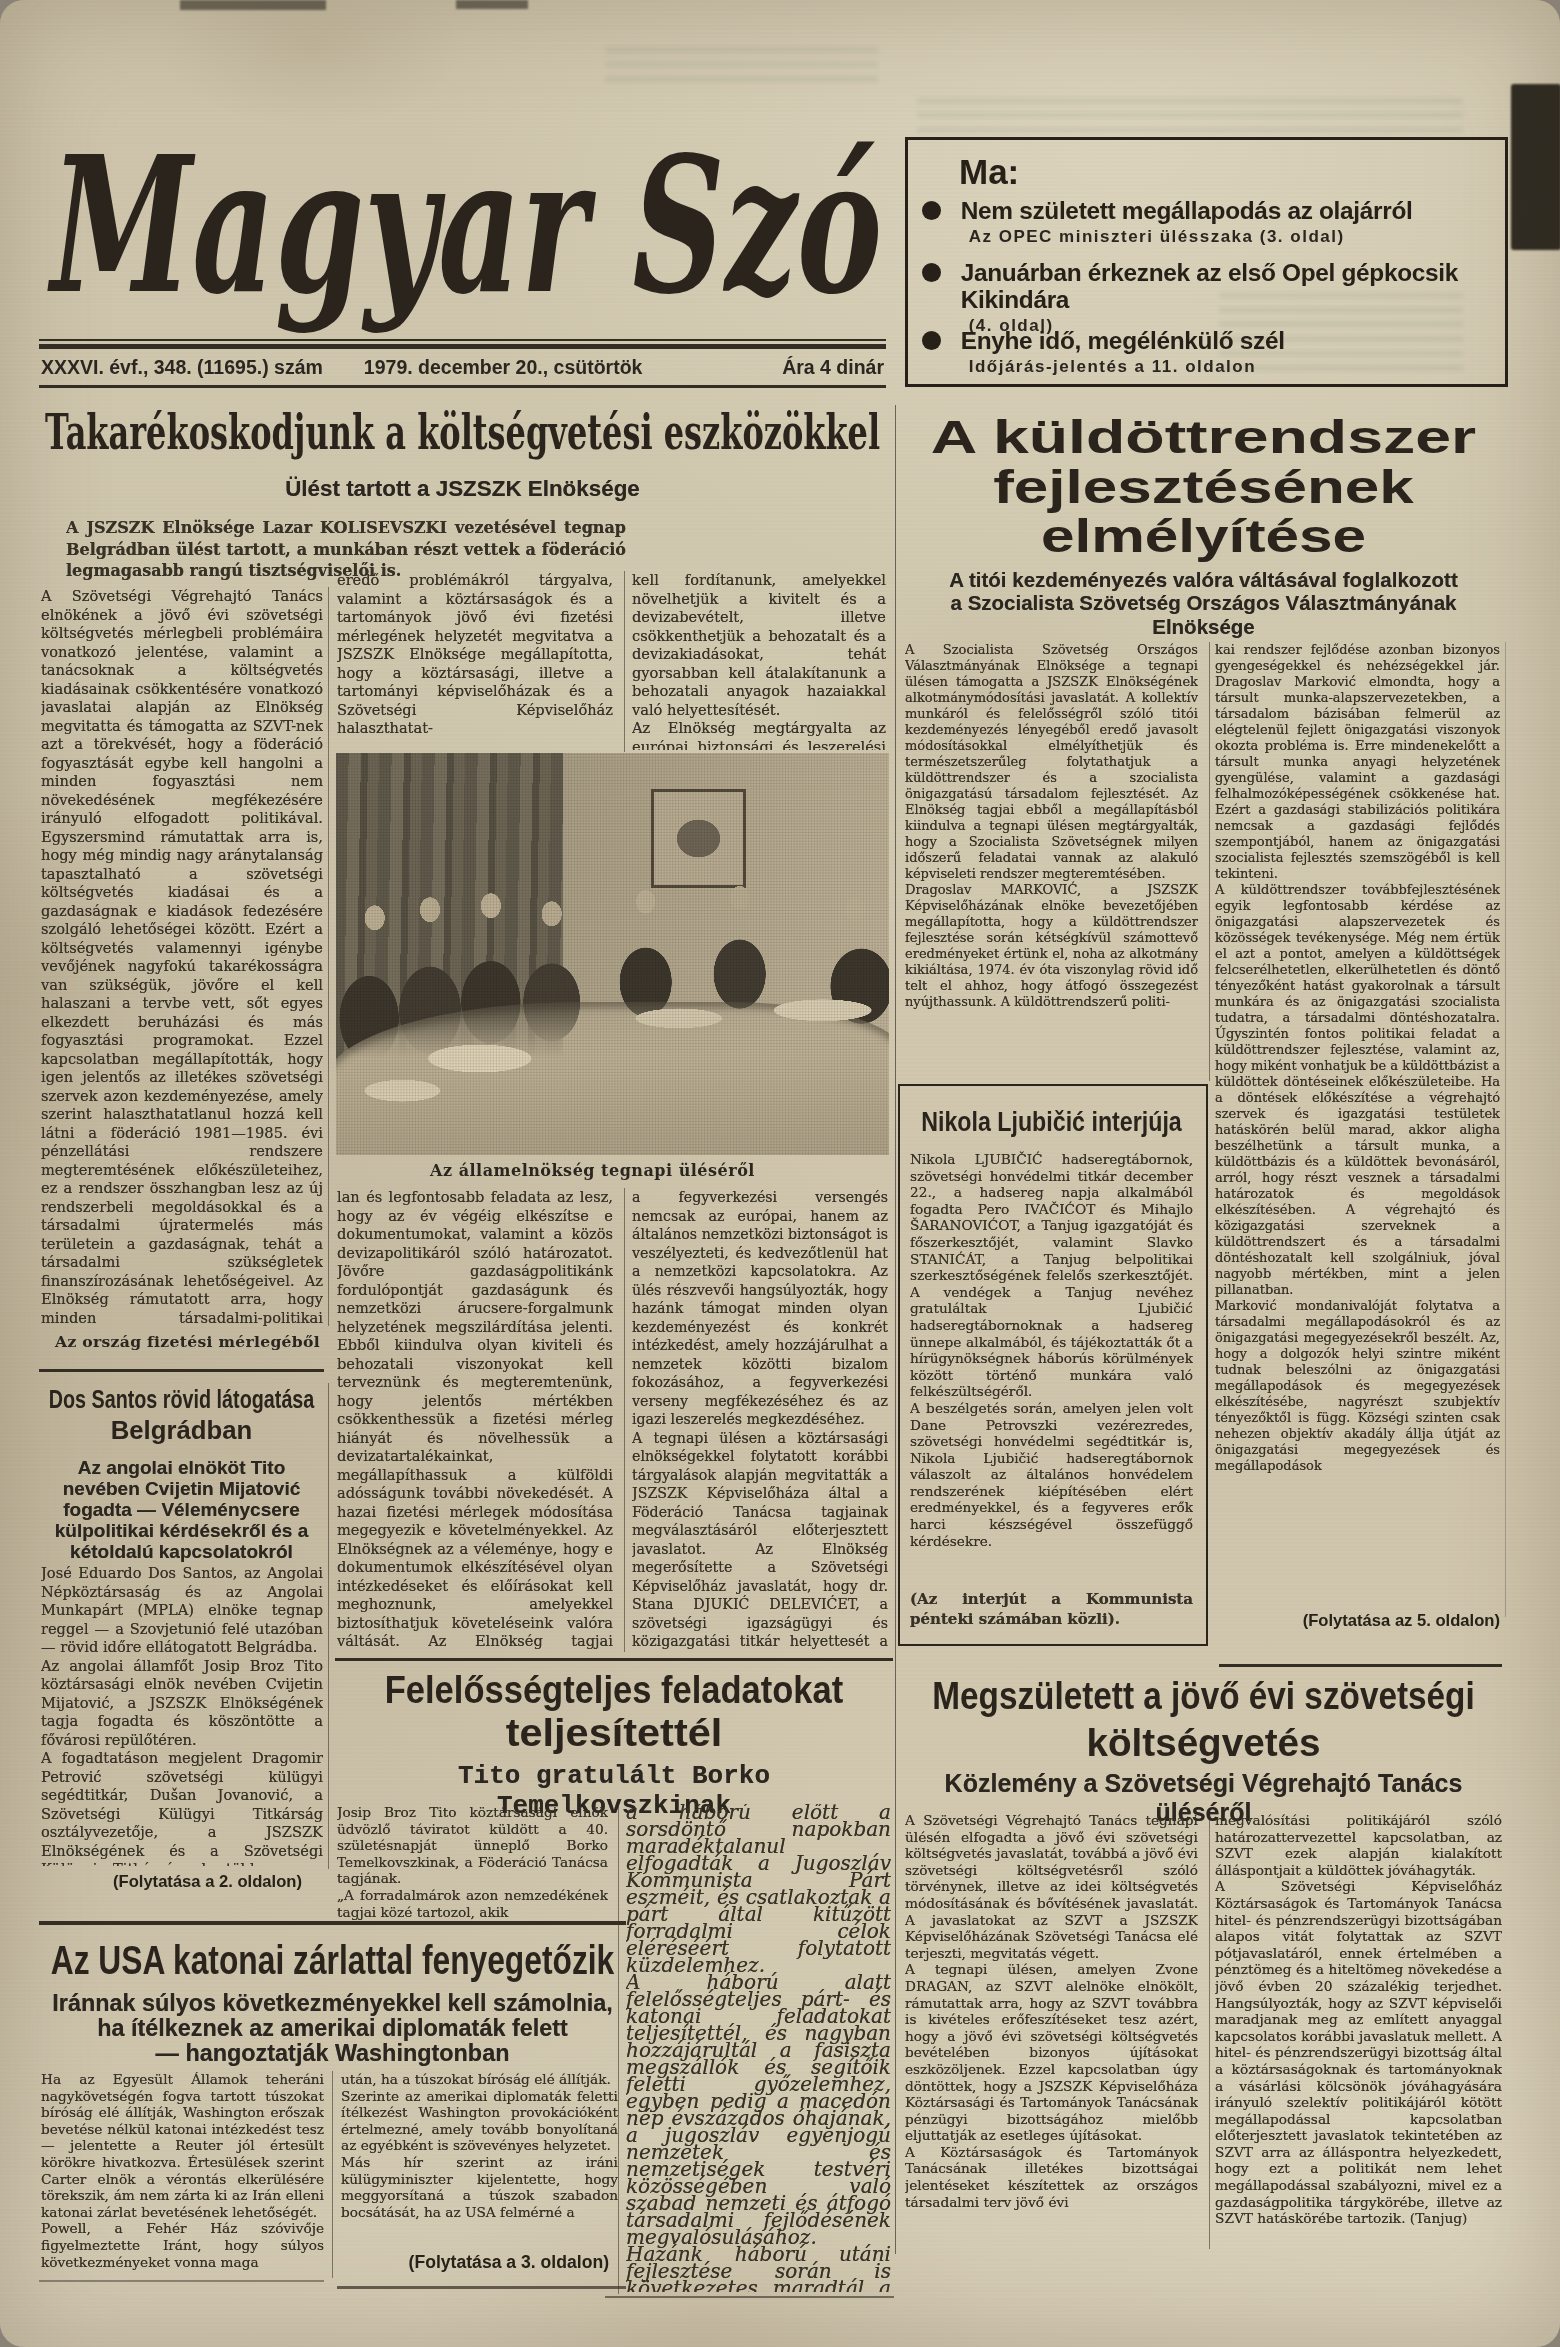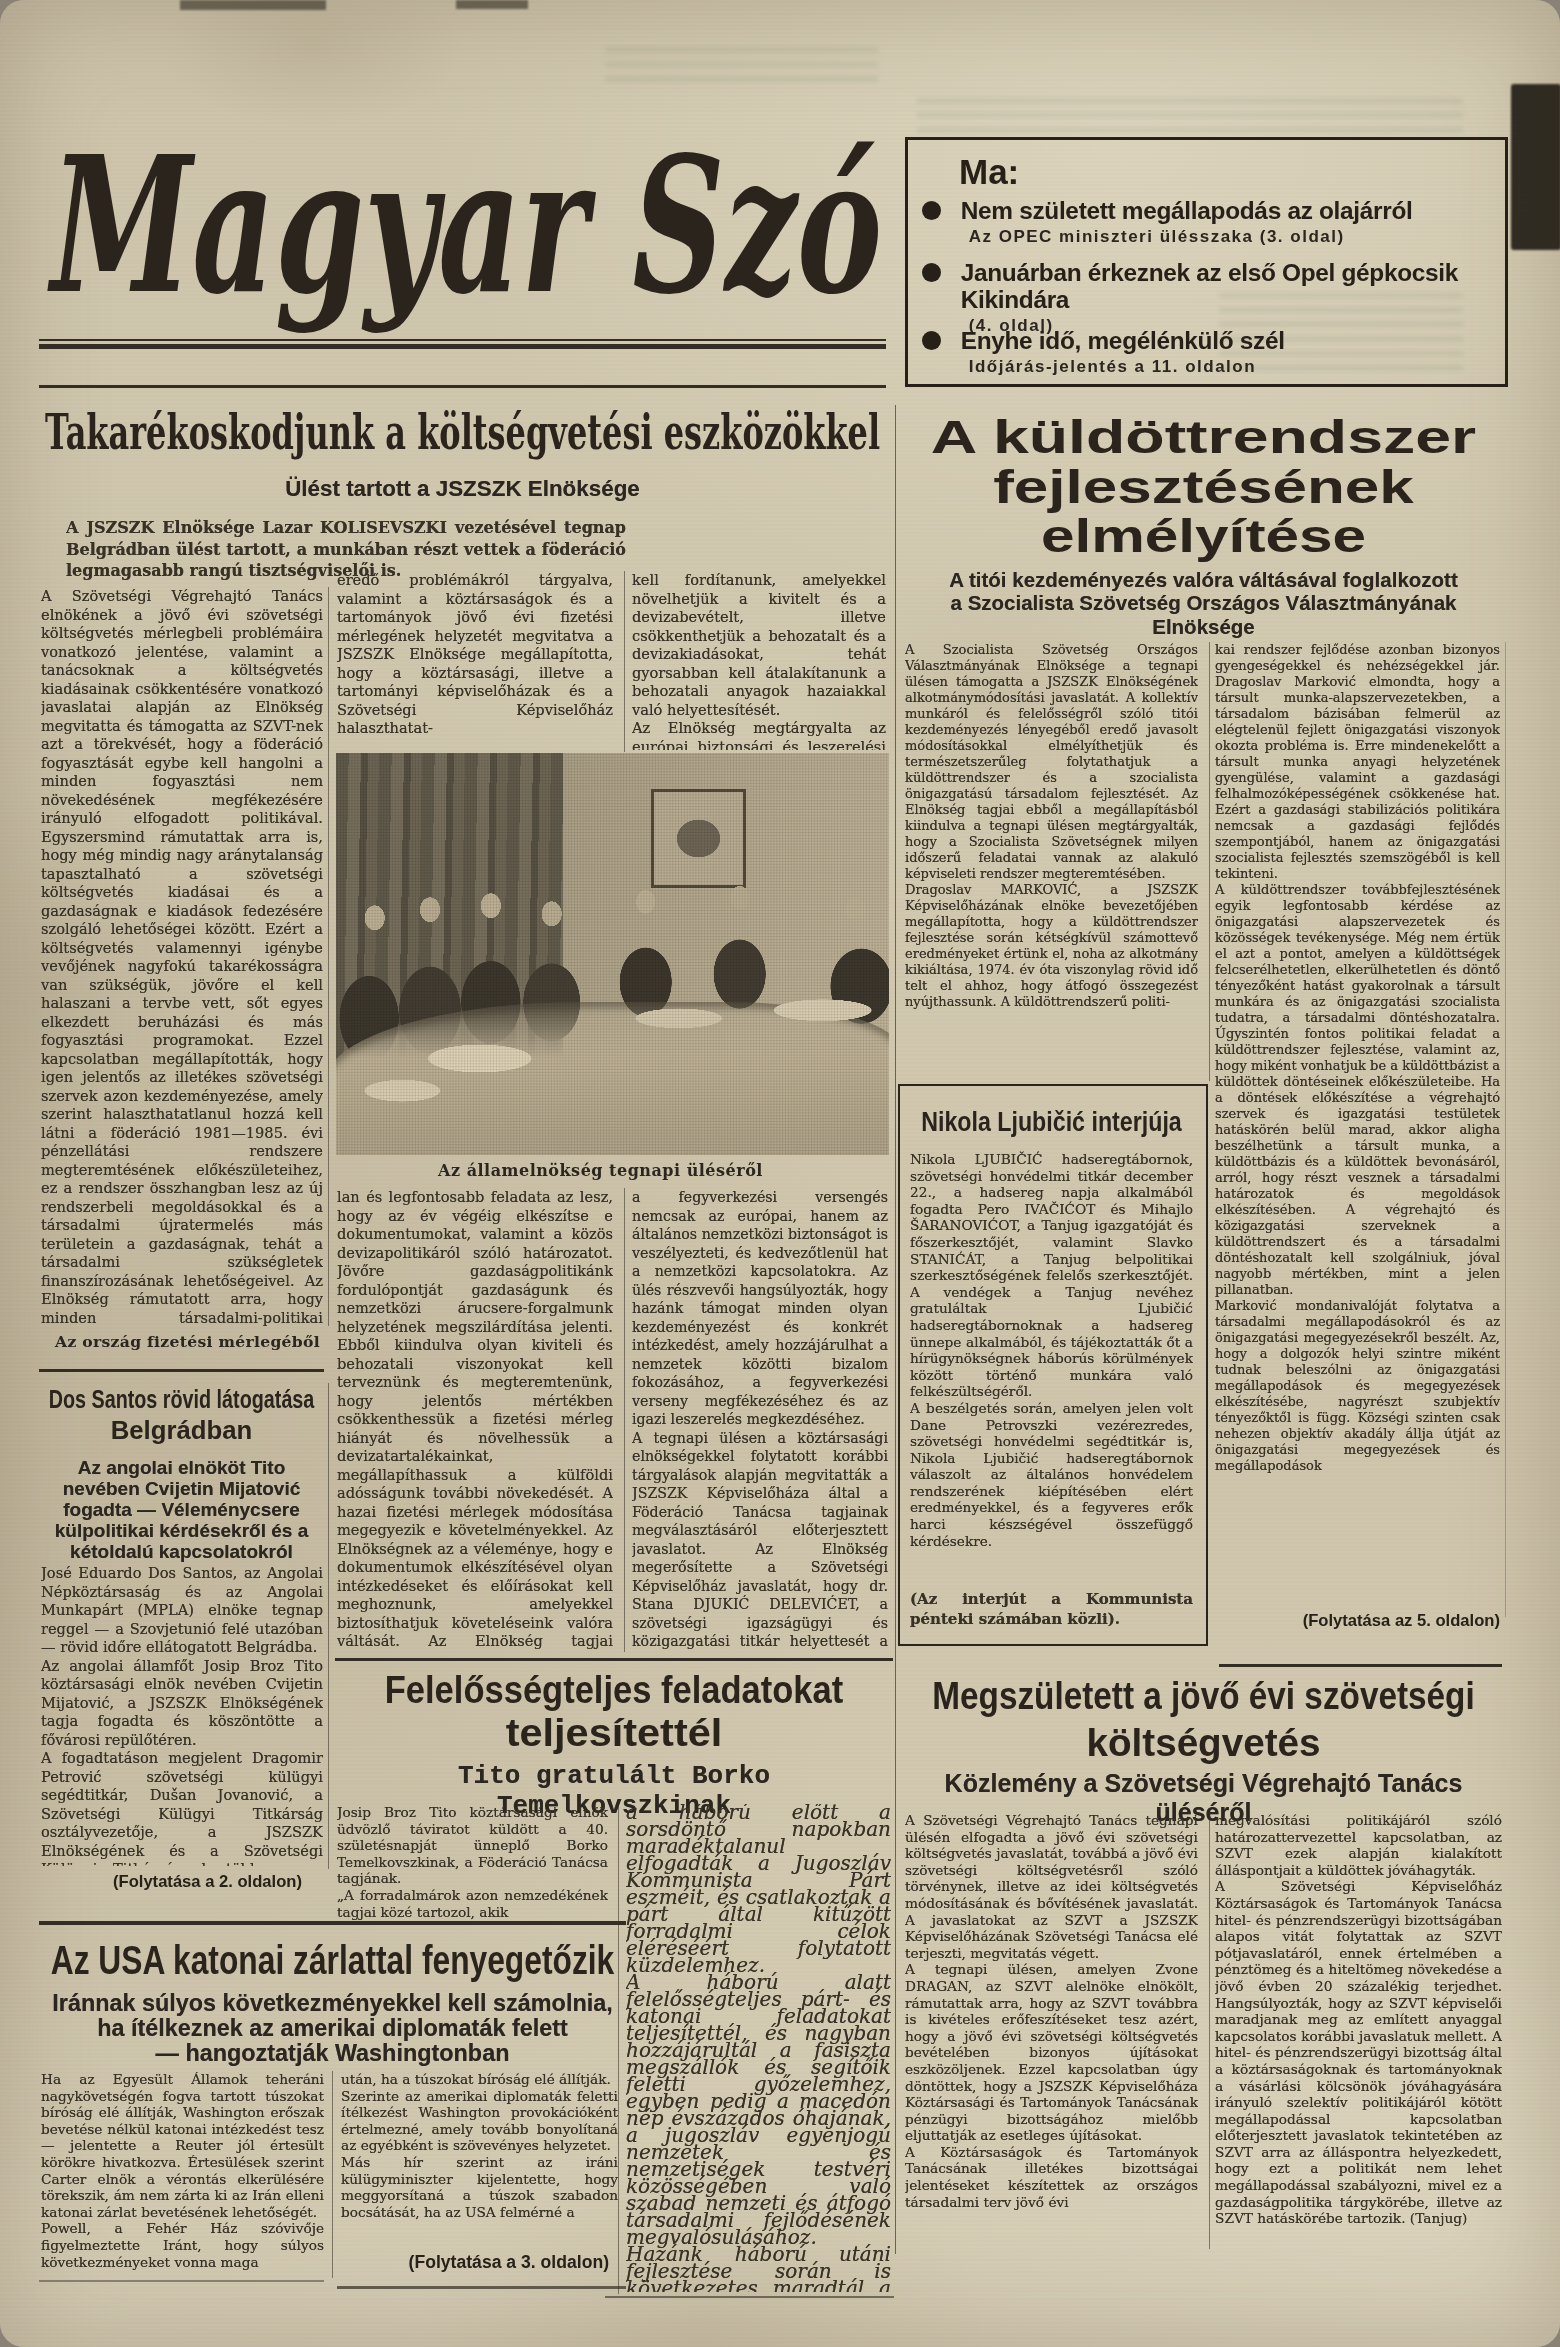--- a/index.html
+++ b/index.html
@@ -98,20 +98,27 @@
   <div class="smudge" style="left:1511px;top:84px;width:50px;height:166px;opacity:.92;border-radius:2.9px;"></div>
   <div class="ghost" style="left:917px;top:90px;width:546px;height:43px;"></div>
   <div class="ghost" style="left:1219px;top:293px;width:244px;height:78px;"></div>
   <div class="ghost" style="left:605px;top:43px;width:273px;height:39px;"></div>
 
   <svg width="839" height="244" style="left:51px;top:109px;" viewBox="0 0 860 250">
     <text class="tx-logo" x="0" y="186" font-size="192" textLength="852" lengthAdjust="spacingAndGlyphs">Magyar Szó</text>
   </svg>
   <div class="rh" style="left:39px;top:339px;width:847px;height:2px;"></div>
   <div class="rh" style="left:39px;top:344px;width:847px;height:4.9px;"></div>
+  <div class="dateline" style="left:41px;top:353px;width:843px;height:29px;">
+    <span class="grp">
+      <span>XXXVI. évf., 348. (11695.) szám</span>
+      <span>1979. december 20., csütörtök</span>
+    </span>
+    <span>Ára 4 dinár</span>
+  </div>
   <div class="rh" style="left:39px;top:385px;width:847px;height:2.9px;"></div>
 
   <div id="ma-box" style="left:905px;top:137px;width:597px;height:244px;">
     <div class="ma-title" style="left:51px;top:11.7px;">Ma:</div>
     <div class="ma-item" style="top:57px;width:546px;">
       <span class="ma-dot"></span>
       <div class="ma-head">Nem született megállapodás az olajárról</div>
       <div class="ma-sub">Az OPEC miniszteri ülésszaka (3. oldal)</div>
     </div>
     <div class="ma-item" style="top:119px;width:546px;">
@@ -139,21 +146,21 @@
 Az Elnökség megtárgyalta az európai biztonsági és leszerelési problémákat, megállapította, hogy</div>
 
   <div id="photo" style="left:336px;top:753px;width:553px;height:402px;">
     <div class="curtain"></div>
     <div class="frame"></div>
     <div class="figures"></div>
     <div class="ptable"></div>
     <div class="papers"></div>
     <div class="halftone"></div>
   </div>
-  <div class="caption" style="left:324px;top:1161px;width:553px;">Az államelnökség tegnapi üléséről</div>
+  <div class="caption" style="left:316px;top:1161px;width:553px;">Az államelnökség tegnapi üléséről</div>
 
   <div class="bt bt-lg" style="left:337px;top:1188px;width:276px;height:462px;">lan és legfontosabb feladata az lesz, hogy az év végéig elkészítse e dokumentumokat, valamint a közös devizapolitikáról szóló határozatot. Jövőre gazdaságpolitikánk fordulópontját gazdaságunk és nemzetközi árucsere-forgalmunk helyzetének megszilárdítása jelenti. Ebből kiindulva olyan kiviteli és behozatali viszonyokat kell terveznünk és megteremtenünk, hogy jelentős mértékben csökkenthessük a fizetési mérleg hiányát és növelhessük a devizatartalékainkat, megállapíthassuk a külföldi adósságunk további növekedését. A hazai fizetési mérlegek módosítása megegyezik e követelményekkel. Az Elnökségnek az a véleménye, hogy e dokumentumok elkészítésével olyan intézkedéseket és előírásokat kell meghoznunk, amelyekkel biztosíthatjuk követeléseink valóra váltását. Az Elnökség tagjai rámutattak arra, hogy a legnagyobb figyelmet azokra az intézkedésekre</div>
   <div class="bt bt-lg" style="left:632px;top:1188px;width:256px;height:462px;font-size:14.2px;">a fegyverkezési versengés nemcsak az európai, hanem az általános nemzetközi biztonságot is veszélyezteti, és kedvezőtlenül hat a nemzetközi kapcsolatokra. Az ülés részvevői hangsúlyozták, hogy hazánk támogat minden olyan kezdeményezést és konkrét intézkedést, amely hozzájárulhat a nemzetek közötti bizalom fokozásához, a fegyverkezési verseny megfékezéséhez és az igazi leszerelés megkezdéséhez.
 A tegnapi ülésen a köztársasági elnökségekkel folytatott korábbi tárgyalások alapján megvitatták a JSZSZK Képviselőháza által a Föderáció Tanácsa tagjainak megválasztásáról előterjesztett javaslatot. Az Elnökség megerősítette a Szövetségi Képviselőház javaslatát, hogy dr. Stana DJUKIĆ DELEVIĆET, a szövetségi igazságügyi és közigazgatási titkár helyettesét a Jugoszláv Alkotmánybíróság bírójává válasszák. (Tanjug)</div>
 
   <div class="rh" style="left:39px;top:1369px;width:285px;height:2.9px;"></div>
   <svg width="285" height="64" style="left:39px;top:1383px;" viewBox="0 0 292 66">
     <text class="tx-sans" x="146" y="26" text-anchor="middle" font-size="27" textLength="274" lengthAdjust="spacingAndGlyphs">Dos Santos rövid látogatása</text>
     <text class="tx-sans" x="146" y="58" text-anchor="middle" font-size="27" textLength="146" lengthAdjust="spacingAndGlyphs">Belgrádban</text>
   </svg>

